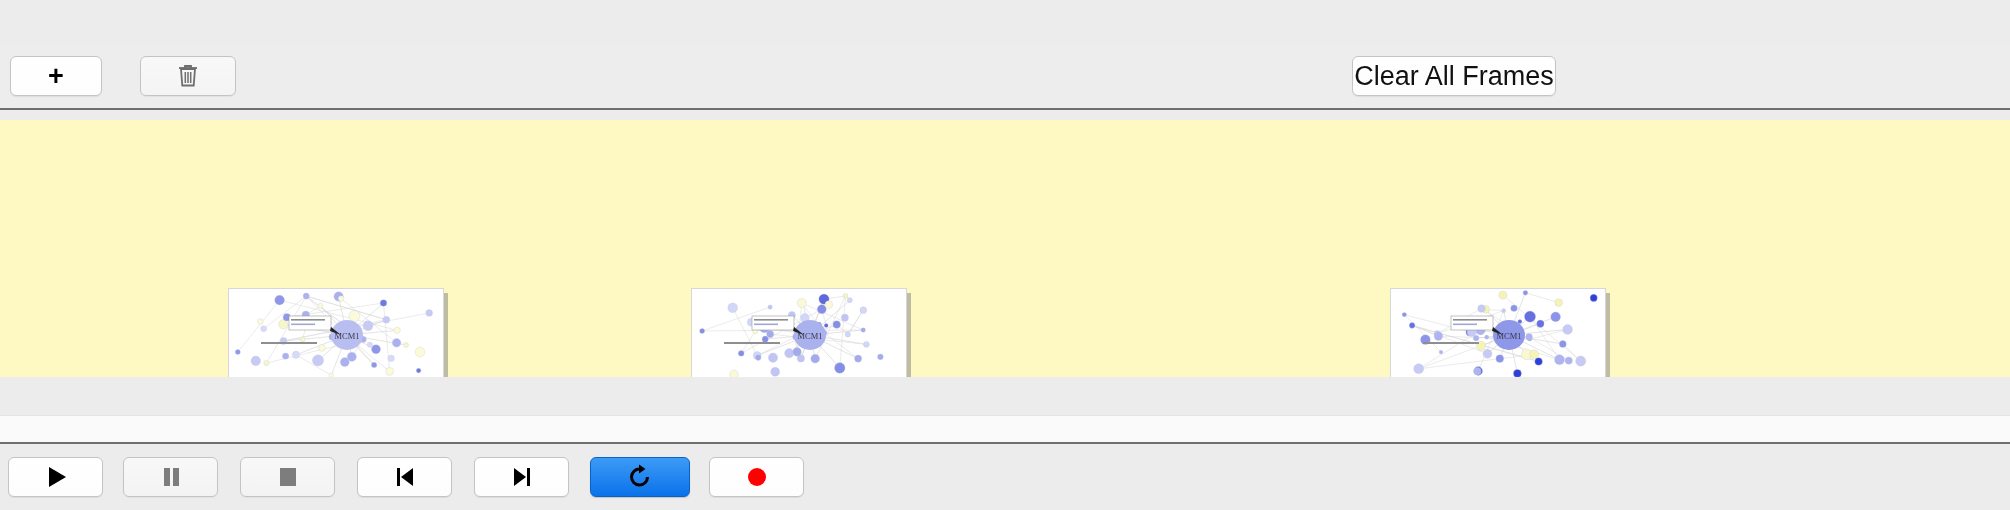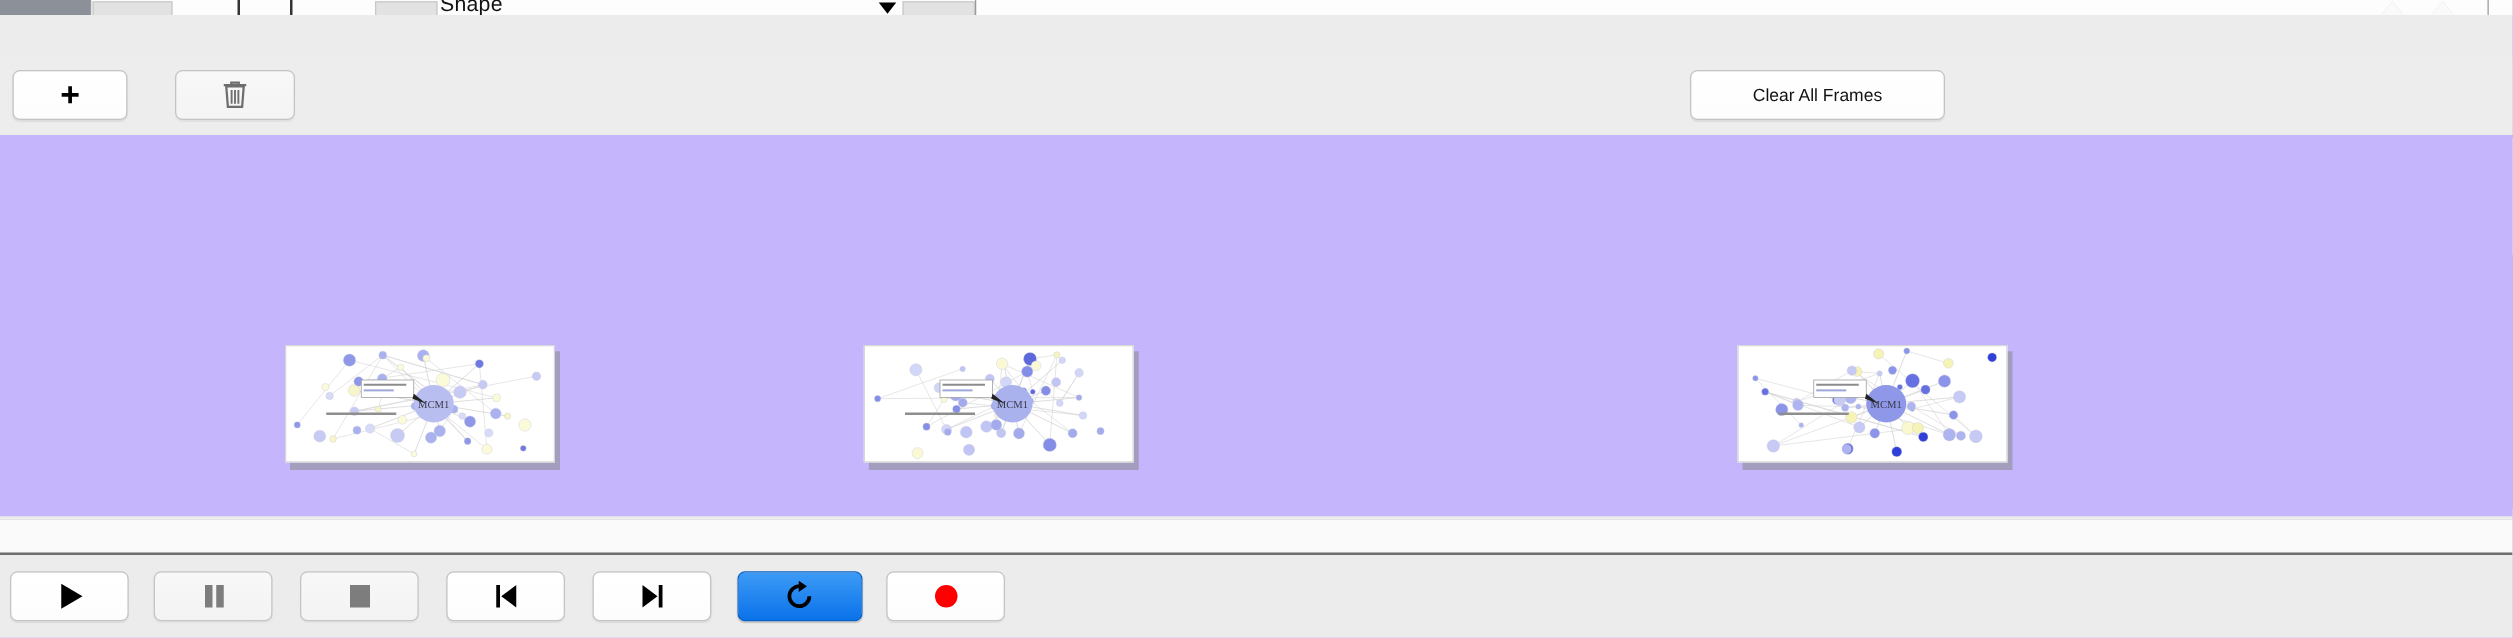--- a/index.html
+++ b/index.html
@@ -37,27 +37,27 @@
     text-align:center;font-size:19px;color:#4a4a4a;}
 
   
   .toolbar{position:absolute;left:0;top:46px;width:2010px;height:62px;background:#ededed;}
   .tb-btn{position:absolute;top:10px;height:40px;border-radius:6px;border:1px solid #c4c4c4;
     box-sizing:border-box;display:flex;align-items:center;justify-content:center;cursor:default;}
   .tb-btn.plain{background:linear-gradient(to bottom,#ffffff,#fdfdfd);box-shadow:0 1px 1px rgba(0,0,0,.07);}
   .tb-btn.dim{background:linear-gradient(to bottom,#f8f8f8,#f4f4f4);box-shadow:0 1px 1px rgba(0,0,0,.05);}
   #add-frame-button{left:10px;width:92px;}
   #delete-frame-button{left:140px;width:96px;}
-  #clear-all-frames-button{left:1352px;width:204px;top:10px;height:40px;font-size:14px;color:#111;}
+  #clear-all-frames-button{left:1352px;width:204px;top:10px;height:40px;font-size:27px;color:#111;}
   .plus-icon{font-size:27px;font-weight:bold;color:#000;line-height:1;}
   .divider{position:absolute;left:0;width:2010px;height:2px;background:#6f6f6f;}
   #toolbar-divider{top:108px;}
 
   
-  .timeline{position:absolute;left:0;top:108px;width:2010px;height:305px;background:#c4b5fd;overflow:hidden;}
+  .timeline{position:absolute;left:0;top:120px;width:2010px;height:257px;background:#fef9c3;overflow:hidden;}
   .frame{position:absolute;width:220px;height:98px;}
   .frame .shadow{position:absolute;left:4px;top:5px;width:216px;height:95px;background:#8a8a8a;opacity:.55;}
   .frame .card{position:absolute;left:0;top:0;width:214px;height:92px;background:#ffffff;border:1px solid #d7d7d7;overflow:hidden;}
   .net{position:absolute;left:0;top:0;width:214px;height:92px;}
 
   
   .scroll-track{position:absolute;left:0;top:415px;width:2010px;height:26px;background:#fafafa;border-top:1px solid #e4e4e4;}
   #bottom-divider{top:442px;}
 
   
@@ -74,35 +74,20 @@
   #skip-back-button{left:357px;width:95px;}
   #skip-forward-button{left:474px;width:95px;}
   #loop-button{left:590px;width:100px;}
   #record-button{left:709px;width:95px;}
 </style>
 </head>
 <body>
 
 <div id="app">
 
-  <div class="bg-strip">
-    <div class="bg-dark"></div>
-    <div class="bg-vline" style="left:72px"></div>
-    <div class="bg-box" style="left:74px;width:62px"></div>
-    <div class="bg-tick dk" style="left:190px"></div>
-    <div class="bg-tick dk" style="left:232px"></div>
-    <div class="bg-box" style="left:300px;width:48px"></div>
-    <div class="bg-label">Shape</div>
-    <div class="bg-arrow"></div>
-    <div class="bg-box" style="left:722px;width:56px"></div>
-    <div class="bg-vline" style="left:780px"></div>
-    <div class="bg-tri" style="left:1905px"></div>
-    <div class="bg-tri" style="left:1945px"></div>
-    <div class="bg-vline" style="left:1990px"></div>
-  </div>
 
 
   <div class="toolbar">
     <div class="tb-btn plain" id="add-frame-button">
       <span class="plus-icon">+</span>
     </div>
     <div class="tb-btn dim" id="delete-frame-button">
       <svg width="22" height="26" viewBox="0 0 22 26">
         <path d="M2 5 H20" stroke="#6e6e6e" stroke-width="1.8" fill="none"></path>
         <path d="M8 5 V3 H14 V5" stroke="#6e6e6e" stroke-width="1.8" fill="none"></path>

